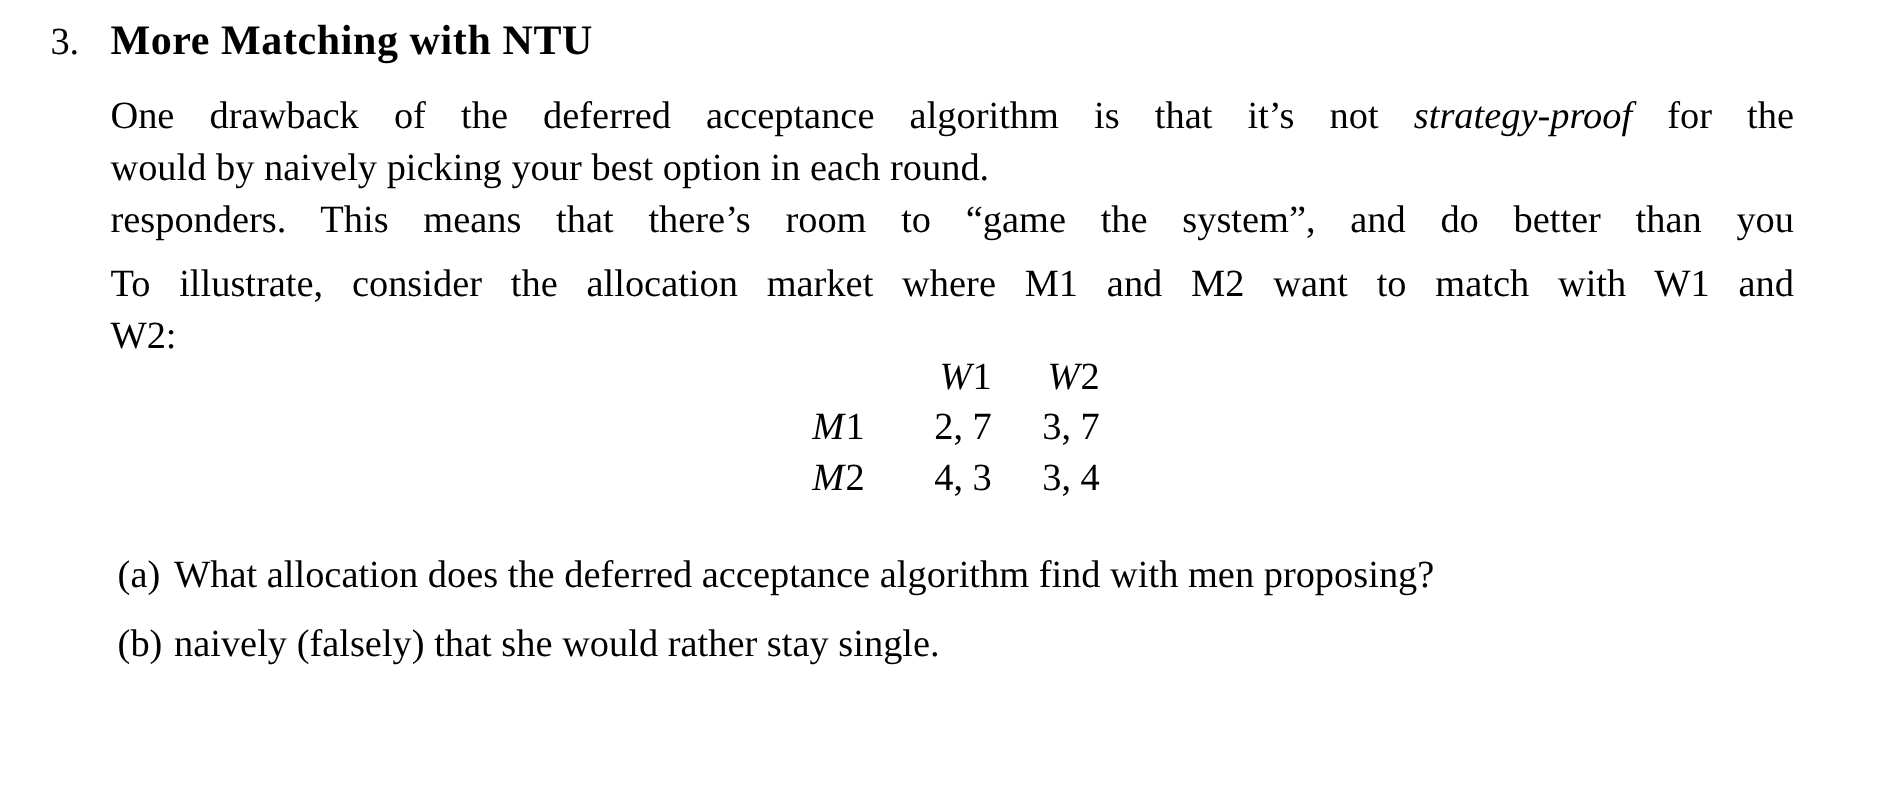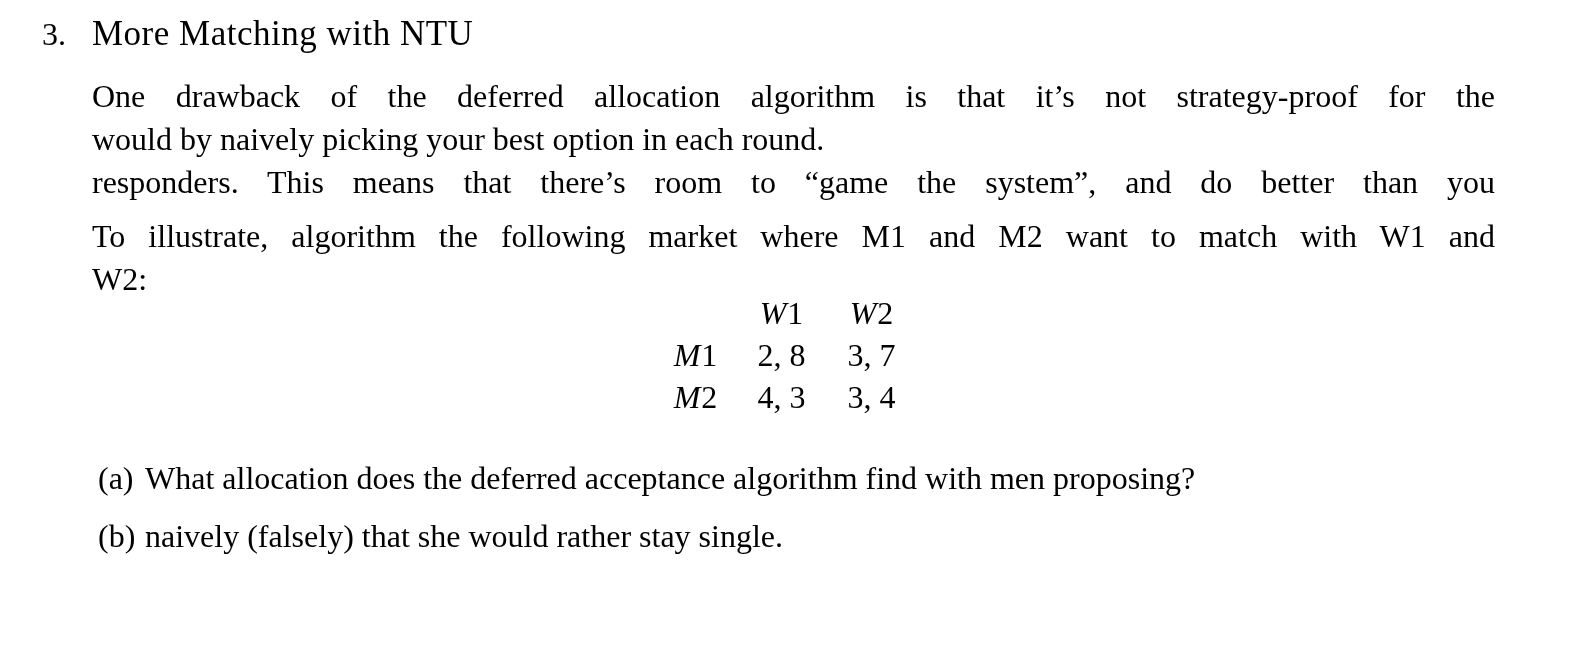--- a/index.html
+++ b/index.html
@@ -28,57 +28,57 @@
   .problem-number {
     position: absolute;
     left: -50px;
     top: 0;
     font-size: 32px;
     font-weight: normal;
     line-height: 46px;
   }
   .problem-title {
     font-size: 35px;
-    font-weight: normal;
+    font-weight: bold;
     letter-spacing: 0.5px;
   }
   .para {
     position: absolute;
     left: 0;
     width: 1403px;
   }
   .line {
     font-size: 32px;
     height: 43px;
     line-height: 43px;
   }
   .just {
     text-align: justify;
     text-align-last: justify;
   }
-  .ital { }
+  .ital { font-style: italic; }
   #para-drawback  { top: 75px; }
   #para-illustrate { top: 215px; }
   .table-wrap {
     position: absolute;
     top: 292px;
     left: 0;
     width: 1403px;
     display: flex;
     justify-content: center;
   }
   table.payoff {
     border-collapse: collapse;
     font-size: 32px;
   }
   table.payoff td {
     height: 42px;
     line-height: 42px;
     padding: 0;
-    text-align: center;
+    text-align: right;
     min-width: 90px;
   }
   table.payoff td.lbl {
     min-width: 50px;
     padding-right: 16px;
   }
   .mi { font-style: italic; padding-right: 1px; }
   .item {
     position: absolute;
     left: 53px;
@@ -99,41 +99,41 @@
 
 <div class="page">
   <div class="content">
 
     <div class="heading-block">
       <span class="problem-number">3.</span>
       <span class="problem-title">More Matching with NTU</span>
     </div>
 
     <div class="para" id="para-drawback">
-      <div class="line just"><span>One drawback of the deferred allocation algorithm is that it’s not </span><span class="ital">strategy-proof</span><span> for the</span></div>
+      <div class="line just"><span>One drawback of the deferred acceptance algorithm is that it’s not </span><span class="ital">strategy-proof</span><span> for the</span></div>
       <div class="line">would by naively picking your best option in each round.</div>
       <div class="line just">responders. This means that there’s room to “game the system”, and do better than you</div>
     </div>
 
     <div class="para" id="para-illustrate">
-      <div class="line just">To illustrate, algorithm the following market where M1 and M2 want to match with W1 and</div>
+      <div class="line just">To illustrate, consider the allocation market where M1 and M2 want to match with W1 and</div>
       <div class="line">W2:</div>
     </div>
 
     <div class="table-wrap">
       <table class="payoff">
         <tbody>
             <tr>
           <td class="lbl"></td>
           <td><span class="mi">W</span><span>1</span></td>
           <td><span class="mi">W</span><span>2</span></td>
         </tr>
         <tr>
           <td class="lbl"><span class="mi">M</span><span>1</span></td>
-          <td>2, 8</td>
+          <td>2, 7</td>
           <td>3, 7</td>
         </tr>
         <tr>
           <td class="lbl"><span class="mi">M</span><span>2</span></td>
           <td>4, 3</td>
           <td>3, 4</td>
         </tr>
       </tbody>
         </table>
     </div>

